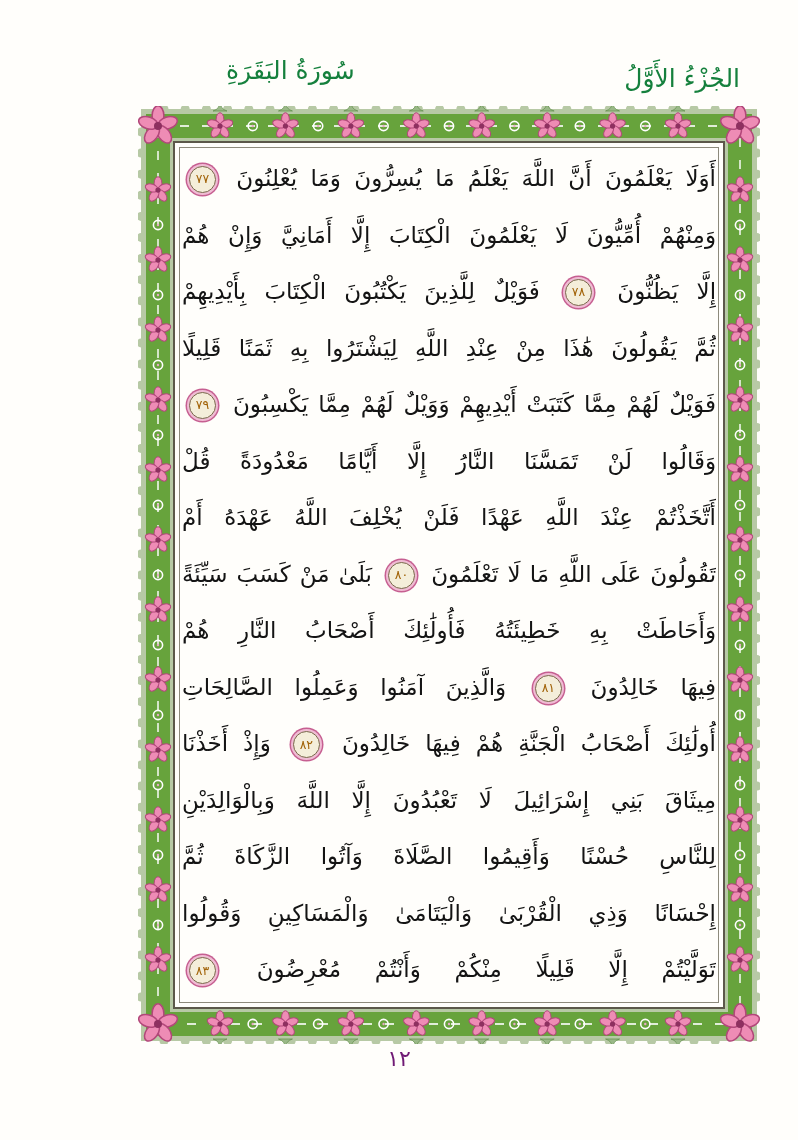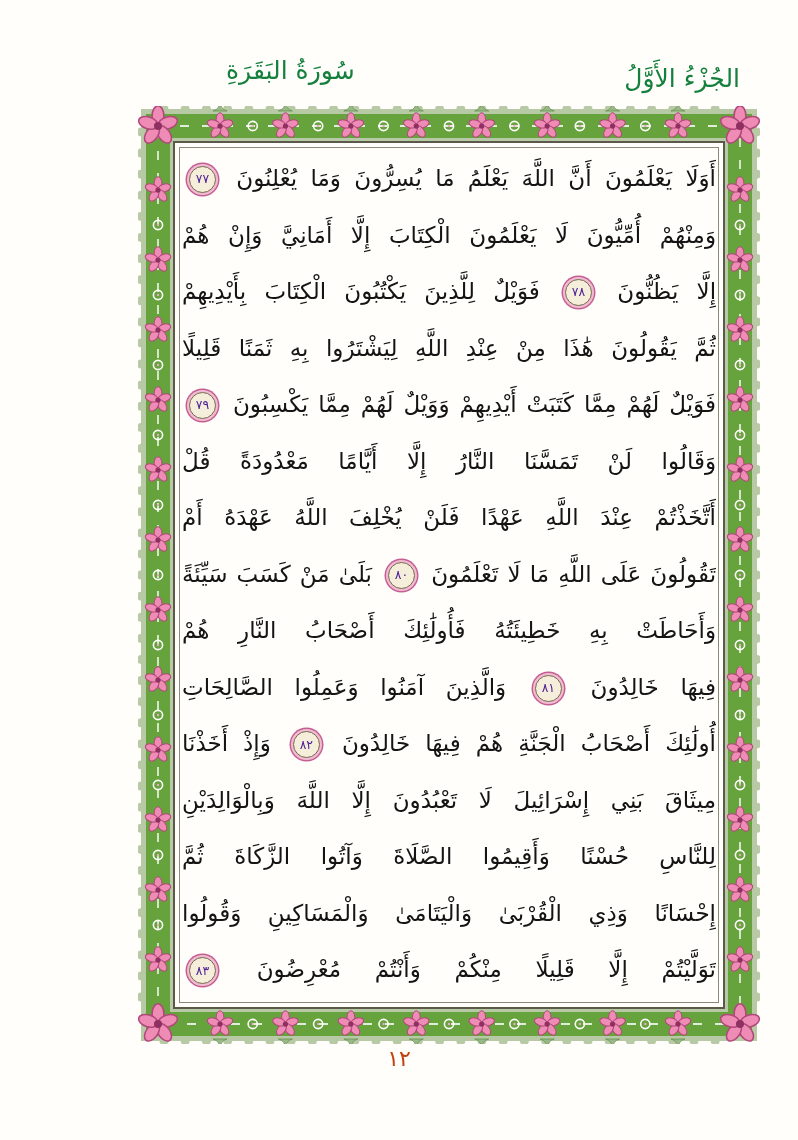--- a/index.html
+++ b/index.html
@@ -49,31 +49,31 @@
     display:inline-flex;
     align-items:center;justify-content:center;
     box-sizing:border-box;
     width:27px;height:27px;
     border-radius:50%;
     background:#f4eeda;
     border:1px solid #77684a;
     box-shadow:0 0 0 2px #f0bcd4, 0 0 0 3.5px #c65f91;
     font-size:12.5px;
     line-height:1;
-    color:#4c1d95;
+    color:#a16207;
     margin:0 7px;
     vertical-align:middle;
   }
   
   .page-number{
     position:absolute;
     top:1046px;left:0;width:798px;
     text-align:center;
     font-size:22px;
-    color:#c2410c;
+    color:#701a75;
   }
 </style>
 </head>
 <body>
 
 <div class="page">
 
   <div class="head-label head-juz">الجُزْءُ الأَوَّلُ</div>
 
   <div class="head-label head-surah">سُورَةُ البَقَرَةِ</div>

